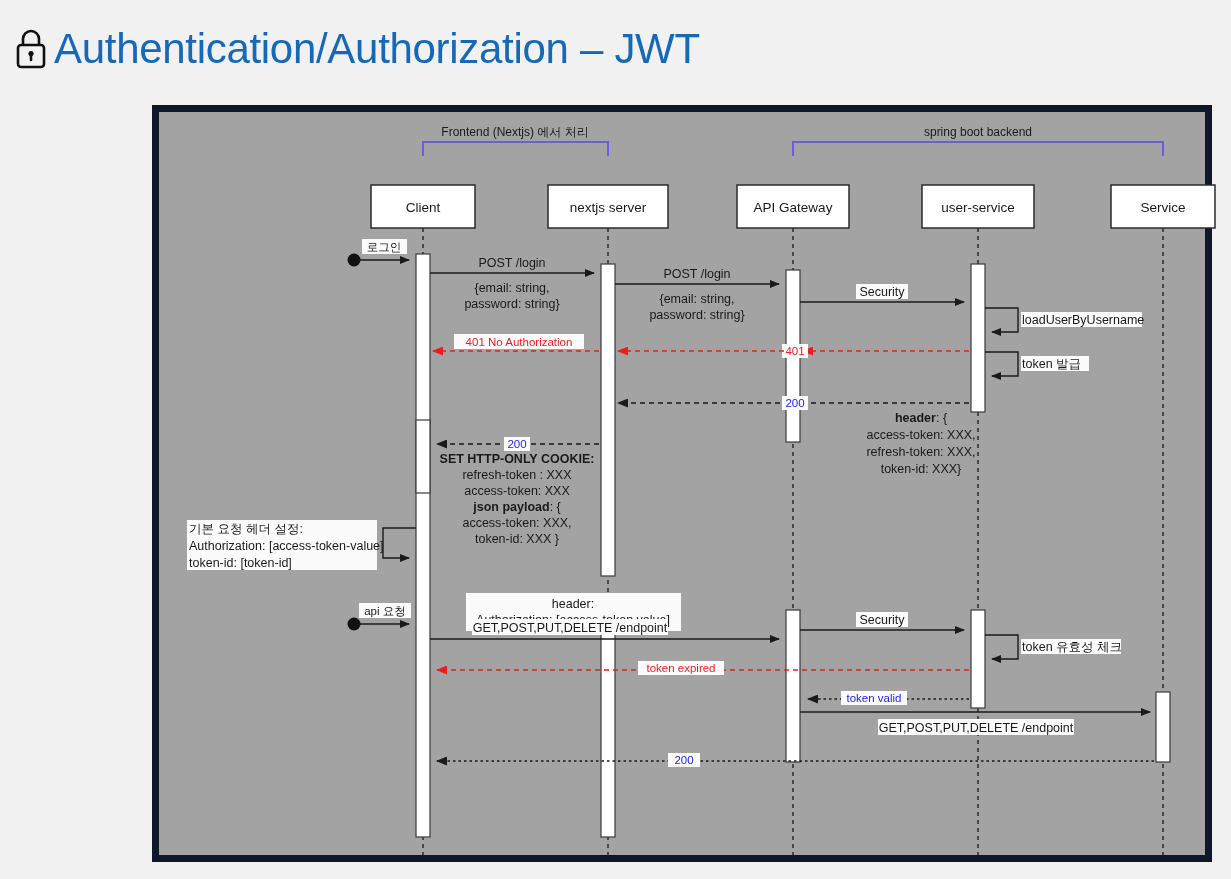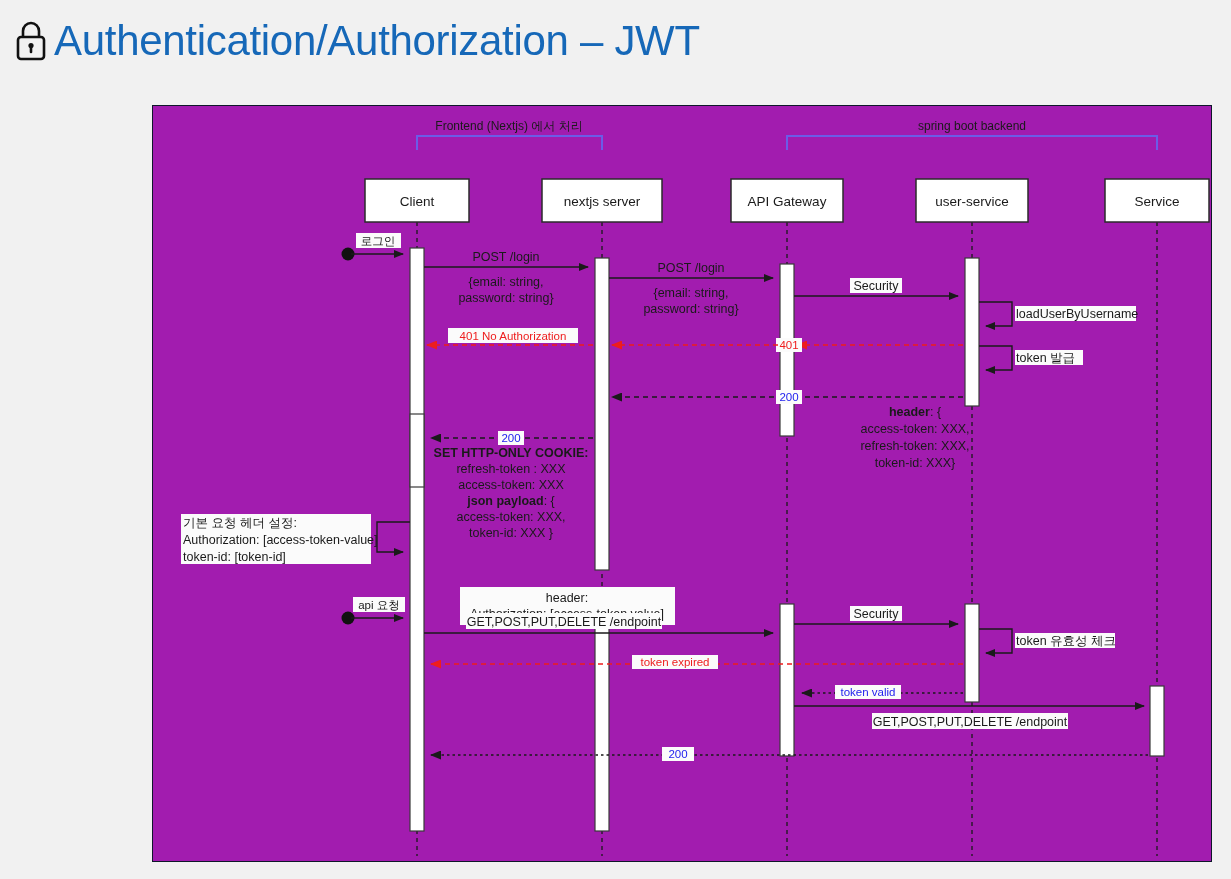--- a/index.html
+++ b/index.html
@@ -12,21 +12,21 @@
   #page {
     position: relative;
     width: 1231px;
     height: 879px;
     background: #f1f1f1;
     overflow: hidden;
   }
   #title-bar {
     position: absolute;
     left: 14px;
-    top: 10px;
+    top: 18px;
     height: 62px;
     display: flex;
     align-items: center;
     gap: 6px;
   }
   #lock-icon { display:block; }
   #title-text {
     font-family: "Liberation Sans", sans-serif;
     font-size: 42px;
     font-weight: 400;
@@ -34,23 +34,23 @@
     letter-spacing: -0.3px;
     white-space: nowrap;
     line-height: 1;
   }
   #canvas-wrap {
     position: absolute;
     left: 152px;
     top: 105px;
     width: 1060px;
     height: 757px;
-    border: 1px solid #0f172a;
+    border: 7px solid #0f172a;
     box-sizing: border-box;
-    background: #a21caf;
+    background: #a3a3a3;
   }
   svg#diagram { display:block; }
   .lbl {
     font-family: "Liberation Sans", sans-serif;
     font-size: 12.5px;
     fill: #1a1a1a;
   }
   .lbl-sm { font-size: 11.5px; }
   .lbl-box {
     font-family: "Liberation Sans", sans-serif;

